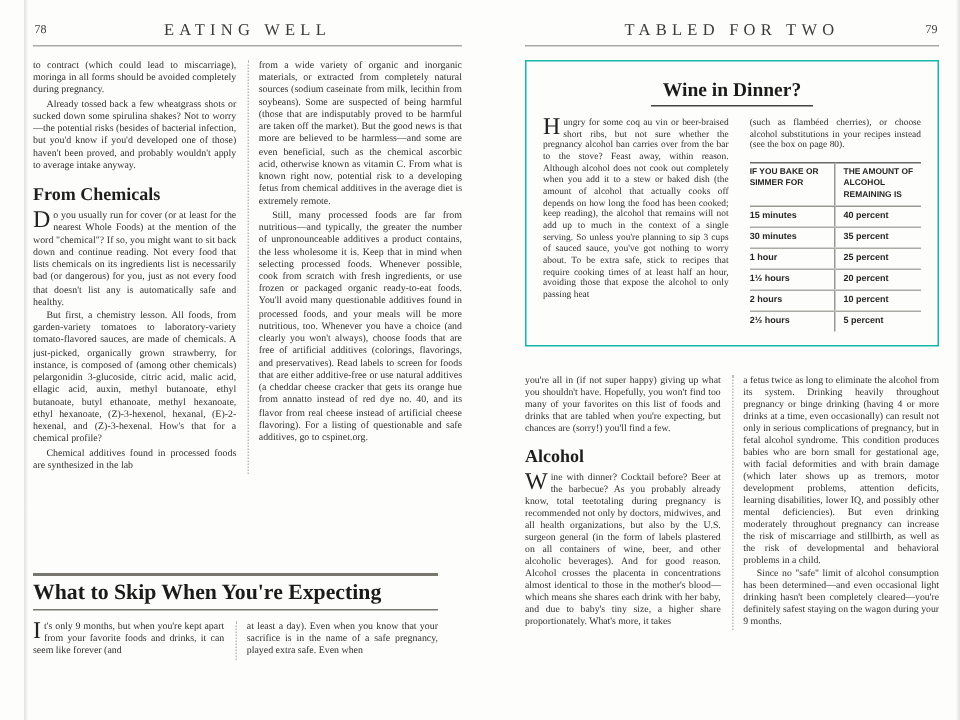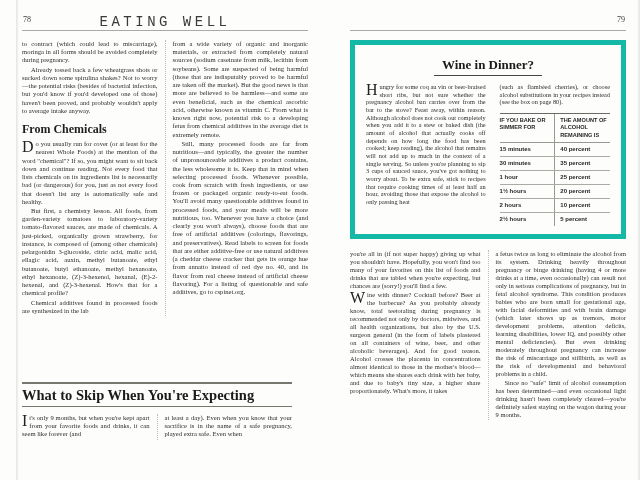--- a/index.html
+++ b/index.html
@@ -7,38 +7,38 @@
   .spread{position:absolute;inset:0;padding-left:16px;}
   .edge{position:absolute;top:0;bottom:0;width:3px;background:linear-gradient(to right,#e3e3e1,#fdfdfc);}
   .edge.right{right:0;background:linear-gradient(to left,#e3e3e1,#fdfdfc);}
   .page{position:absolute;top:14px;height:462px;overflow:hidden;}
   .page.left{left:22px;width:286px;}
   .page.right{left:350px;width:276px;}
 
   .pagehead{position:relative;border-bottom:1px solid #a9a9a5;padding-bottom:4px;margin-bottom:9px;height:12px;}
   .pnum{position:absolute;top:1px;font-size:8px;color:#3a3a3a;}
   .pnum.l{left:1px;} .pnum.r{right:1px;margin-left:42px;}
-  .rhead{text-align:center;font-size:14px;letter-spacing:3.5px;color:#3a3a3a;font-family:Liberation Mono, monospace;}
+  .rhead{text-align:center;font-size:11px;letter-spacing:3.5px;color:#3a3a3a;}
 
   .cols{display:flex;align-items:stretch;}
   .col{flex:1 1 50%;padding-right:7px;min-width:0;}
   .col.second{border-left:1px dotted #bcbcb8;padding-left:7px;padding-right:0;}
 
   p.para{margin:0 0 1px;font-size:6.6px;line-height:1.25;text-align:justify;}
   p.indent{text-indent:9px;}
   .dropcap{float:left;font-size:16px;line-height:12px;padding:1px 2px 0 0;color:#222;}
 
   h2.shead{font-family:"Liberation Serif",serif;font-weight:bold;font-size:12px;margin:7px 0 3px;color:#1e1e1e;}
 
   .skip{position:absolute;left:0;right:16px;top:368px;}
   .rule-thick{border-top:2.5px solid #77776f;margin-bottom:3px;}
   .rule-thin{border-top:1px solid #77776f;margin:2px 0 7px;}
   h1.skip-title{font-size:14.5px;font-weight:bold;margin:1px 0 0;color:#1b1b1b;}
 
-  .winebox{border:5px solid #14b8a6;padding:8px 11px 9px;height:172px;overflow:hidden;}
+  .winebox{border:1px solid #14b8a6;padding:8px 11px 9px;height:172px;overflow:hidden;}
   .wb-title-wrap{text-align:center;margin:2px 0 7px;}
   .wb-title{display:inline-block;font-size:13px;font-weight:bold;color:#1b1b1b;border-bottom:1px solid #444;padding:0 8px 2px;}
   .boxcols .col{flex:1 1 52%;}
   .boxcols .col.second{flex:1 1 48%;border-left:none;}
   p.boxtext{font-size:6.3px;line-height:1.22;}
 
   .rp-body{position:absolute;left:0;right:0;top:236px;bottom:0;overflow:hidden;}
   .rp-body p.para{font-size:6.5px;line-height:1.23;}
 
   table.alc-table{width:100%;border-collapse:collapse;margin-top:7px;font-family:"Liberation Sans",sans-serif;table-layout:fixed;}
@@ -86,20 +86,21 @@
         <div class="col second">
           <p class="para">at least a day). Even when you know that your sacrifice is in the name of a safe pregnancy, played extra safe. Even when</p>
         </div>
       </div>
     </div>
   </div>
 
   <div class="page right">
     <div class="pagehead">
       <span class="pnum r">79</span>
+      <div class="rhead">TABLED FOR TWO</div>
     </div>
 
     <div class="winebox">
       <div class="wb-title-wrap">
         <span class="wb-title">Wine in Dinner?</span>
       </div>
       <div class="cols boxcols">
         <div class="col">
           <p class="para boxtext"><span class="dropcap">H</span><span>ungry for some coq au vin or beer-braised short ribs, but not sure whether the pregnancy alcohol ban carries over from the bar to the stove? Feast away, within reason. Although alcohol does not cook out completely when you add it to a stew or baked dish (the amount of alcohol that actually cooks off depends on how long the food has been cooked; keep reading), the alcohol that remains will not add up to much in the context of a single serving. So unless you're planning to sip 3 cups of sauced sauce, you've got nothing to worry about. To be extra safe, stick to recipes that require cooking times of at least half an hour, avoiding those that expose the alcohol to only passing heat</span></p>
         </div>
@@ -140,20 +141,21 @@
             </tbody>
           </table>
         </div>
       </div>
     </div>
 
     <div class="rp-body">
       <div class="cols">
         <div class="col">
           <p class="para">you're all in (if not super happy) giving up what you shouldn't have. Hopefully, you won't find too many of your favorites on this list of foods and drinks that are tabled when you're expecting, but chances are (sorry!) you'll find a few.</p>
+          <h2 class="shead">Alcohol</h2>
           <p class="para"><span class="dropcap">W</span><span>ine with dinner? Cocktail before? Beer at the barbecue? As you probably already know, total teetotaling during pregnancy is recommended not only by doctors, midwives, and all health organizations, but also by the U.S. surgeon general (in the form of labels plastered on all containers of wine, beer, and other alcoholic beverages). And for good reason. Alcohol crosses the placenta in concentrations almost identical to those in the mother's blood—which means she shares each drink with her baby, and due to baby's tiny size, a higher share proportionately. What's more, it takes</span></p>
         </div>
         <div class="col second">
           <p class="para">a fetus twice as long to eliminate the alcohol from its system. Drinking heavily throughout pregnancy or binge drinking (having 4 or more drinks at a time, even occasionally) can result not only in serious complications of pregnancy, but in fetal alcohol syndrome. This condition produces babies who are born small for gestational age, with facial deformities and with brain damage (which later shows up as tremors, motor development problems, attention deficits, learning disabilities, lower IQ, and possibly other mental deficiencies). But even drinking moderately throughout pregnancy can increase the risk of miscarriage and stillbirth, as well as the risk of developmental and behavioral problems in a child.</p>
           <p class="para indent">Since no "safe" limit of alcohol consumption has been determined—and even occasional light drinking hasn't been completely cleared—you're definitely safest staying on the wagon during your 9 months.</p>
         </div>
       </div>
     </div>
   </div>
 </div>

